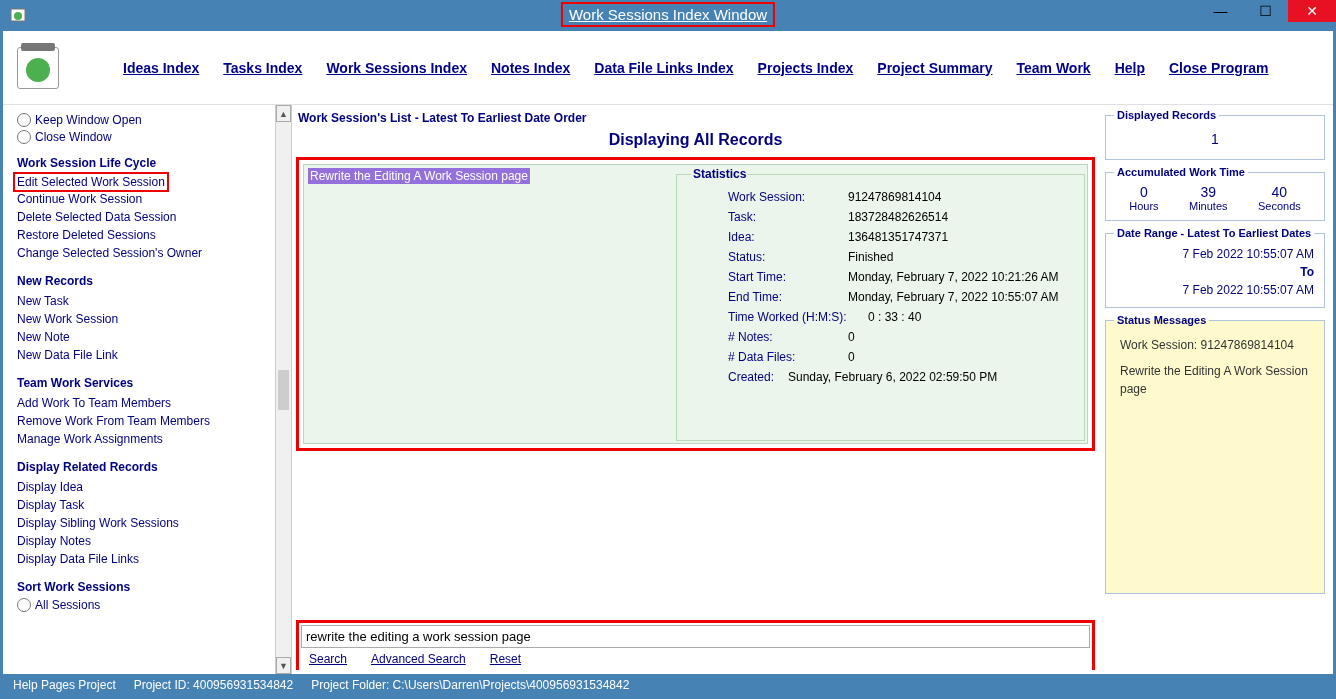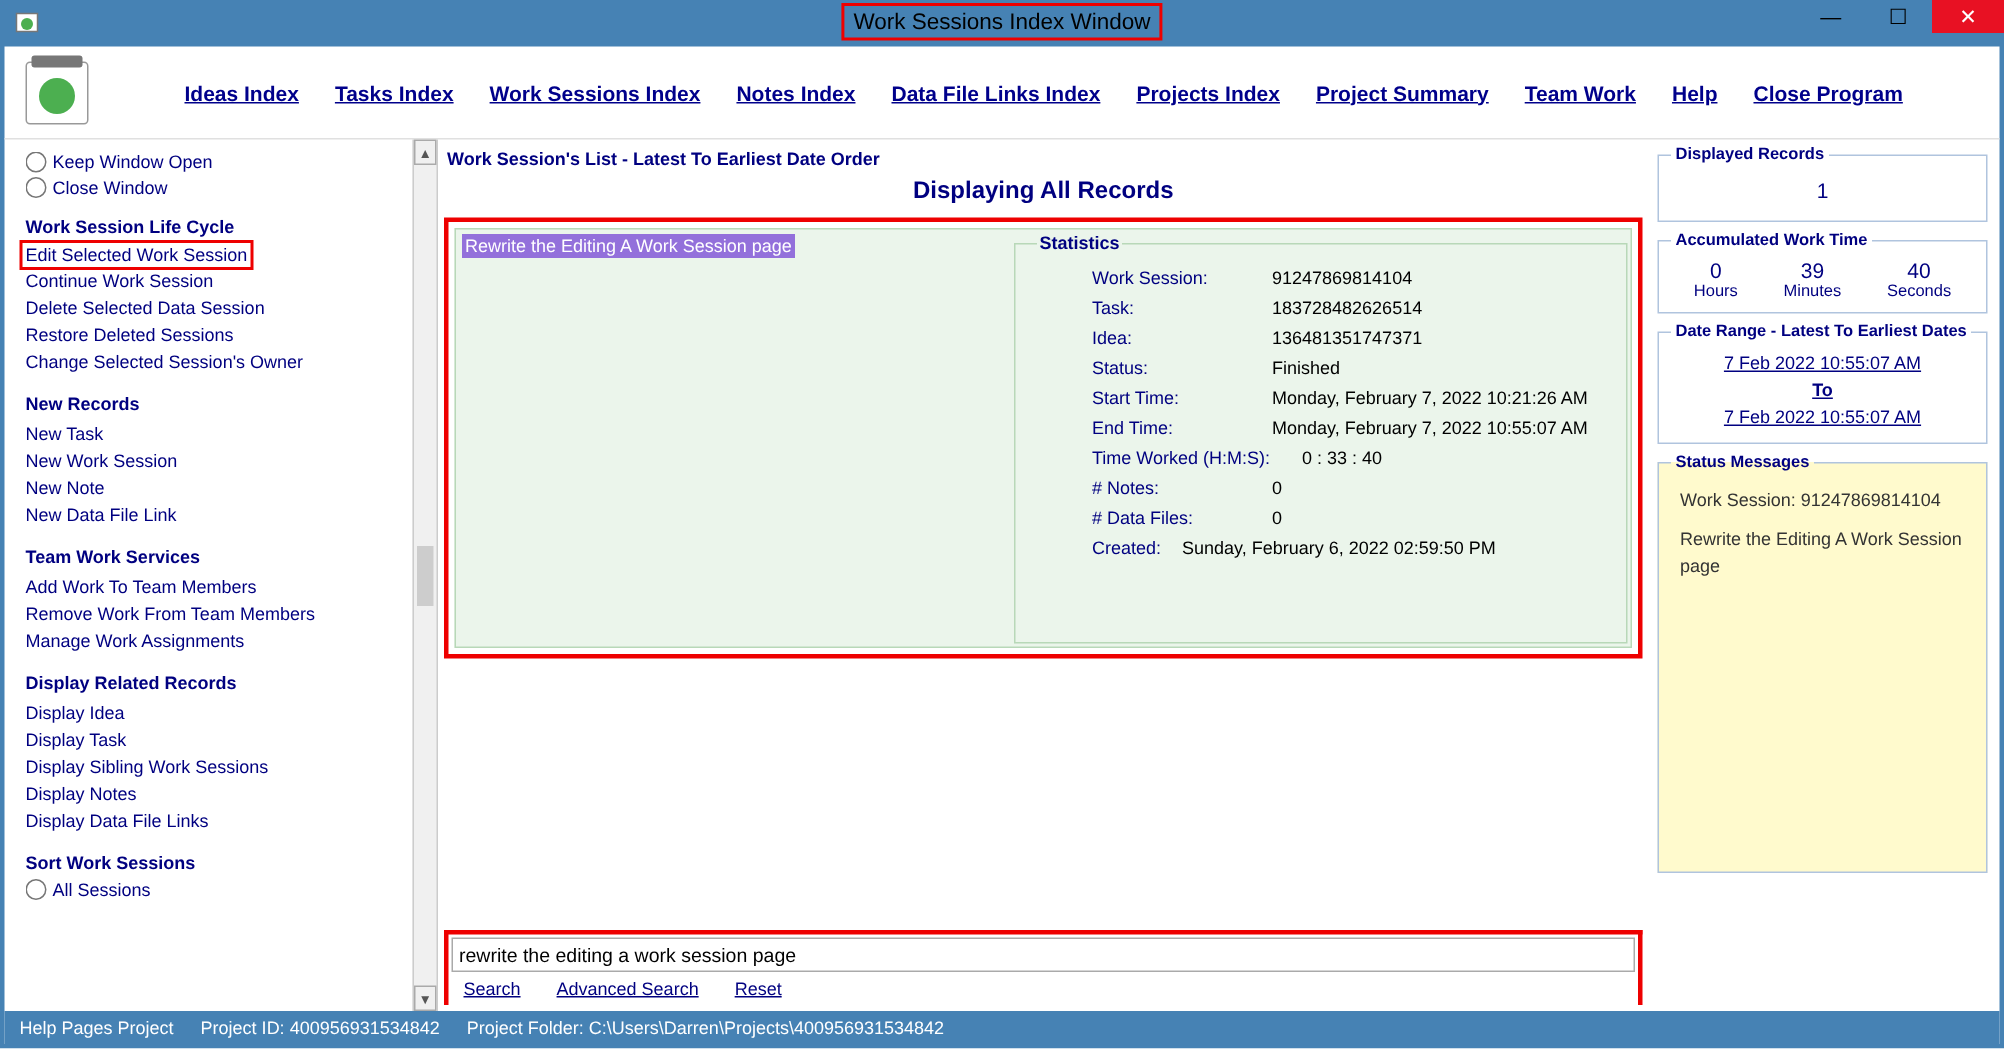--- a/index.html
+++ b/index.html
@@ -1,30 +1,30 @@
 <!DOCTYPE html>
 <html><head>
 <meta charset="utf-8">
 <style>
   * { box-sizing: border-box; margin: 0; padding: 0; }
   body { font-family: "Segoe UI", Tahoma, sans-serif; font-size: 12px; background: #fff; width: 1336px; height: 699px; overflow: hidden; position: relative; }
   
   
   .titlebar { height: 28px; background: #4682B4; display: flex; align-items: center; position: relative; }
   .titlebar-icon { width: 24px; height: 24px; margin-left: 6px; display:flex; align-items:center; justify-content:center; }
-  .titlebar-title { position:absolute; left:50%; transform:translateX(-50%); font-size: 15px; color: #000000; padding: 2px 6px; border: 2px solid #e00; }
+  .titlebar-title { position:absolute; left:50%; transform:translateX(-50%); font-size: 15px; color: #ffffff; padding: 2px 6px; border: 2px solid #e00; text-decoration: underline; }
   .titlebar-buttons { margin-left: auto; display: flex; height: 100%; }
   .titlebar-btn { width: 45px; height: 22px; display:flex; align-items:center; justify-content:center; color:#000; font-size:14px; }
   .titlebar-btn.close { background:#E81123; color:#fff; width:48px; height:22px; }
   
   
   .outer { border: 3px solid #4682B4; height: 671px; background:#fff; display:flex; flex-direction:column; }
   
   
-  .toolbar { height: 62px; display:flex; align-items:center; padding: 0 14px; gap: 24px; border-bottom: 1px solid #e0e0e0; }
+  .toolbar { height: 74px; display:flex; align-items:center; padding: 0 14px; gap: 24px; border-bottom: 1px solid #e0e0e0; }
   .cal-icon { width:42px; height:42px; background:#fff; border:1px solid #999; border-radius:3px; position:relative; margin-right:40px; }
   .cal-icon::before { content:''; position:absolute; top:-5px; left:3px; right:3px; height:8px; background:#777; border-radius:2px; }
   .cal-icon::after { content:''; position:absolute; top:10px; left:8px; width:24px; height:24px; background:#4CAF50; border-radius:50%; }
   .menu-link { color:#00008B; font-weight:bold; font-size:14px; text-decoration:underline; cursor:pointer; }
   
   
   .main { flex:1; display:flex; min-height:0; }
   
   
   .sidebar { width: 272px; padding: 8px 6px 6px 14px; overflow:auto; }
@@ -64,21 +64,21 @@
   .search-links a { color:#000080; text-decoration:underline; cursor:pointer; }
   
   
   .rightcol { width: 232px; padding:4px 8px 4px 4px; display:flex; flex-direction:column; gap:6px; }
   fieldset.panel { border:1px solid #B0C4DE; padding:6px 8px 8px; }
   fieldset.panel legend { color:#000080; font-weight:bold; font-size:11px; padding:0 3px; }
   .big-center { text-align:center; font-size:14px; color:#000080; padding:4px 0; }
   .time-row { display:flex; justify-content:space-around; text-align:center; }
   .time-cell .num { color:#000080; font-size:14px; }
   .time-cell .lbl { color:#000080; font-size:11px; }
-  .daterow { text-align:center; color:#000080; padding:2px; font-size:12px;text-decoration:underline; }
+  .daterow { text-align:right; color:#000080; padding:2px; font-size:12px; }
   .status-msg { font-size:12px; color:#333; line-height:1.5; flex:1; padding:4px 6px; }
   .statusbox{ background:#FFFACD; min-height:280px;}
   
   
   .statusbar { height:22px; background:#4682B4; color:#fff; display:flex; align-items:center; padding:0 10px; gap:18px; font-size:12px; }
 </style>
 </head>
 <body>
 
 <div class="titlebar">

